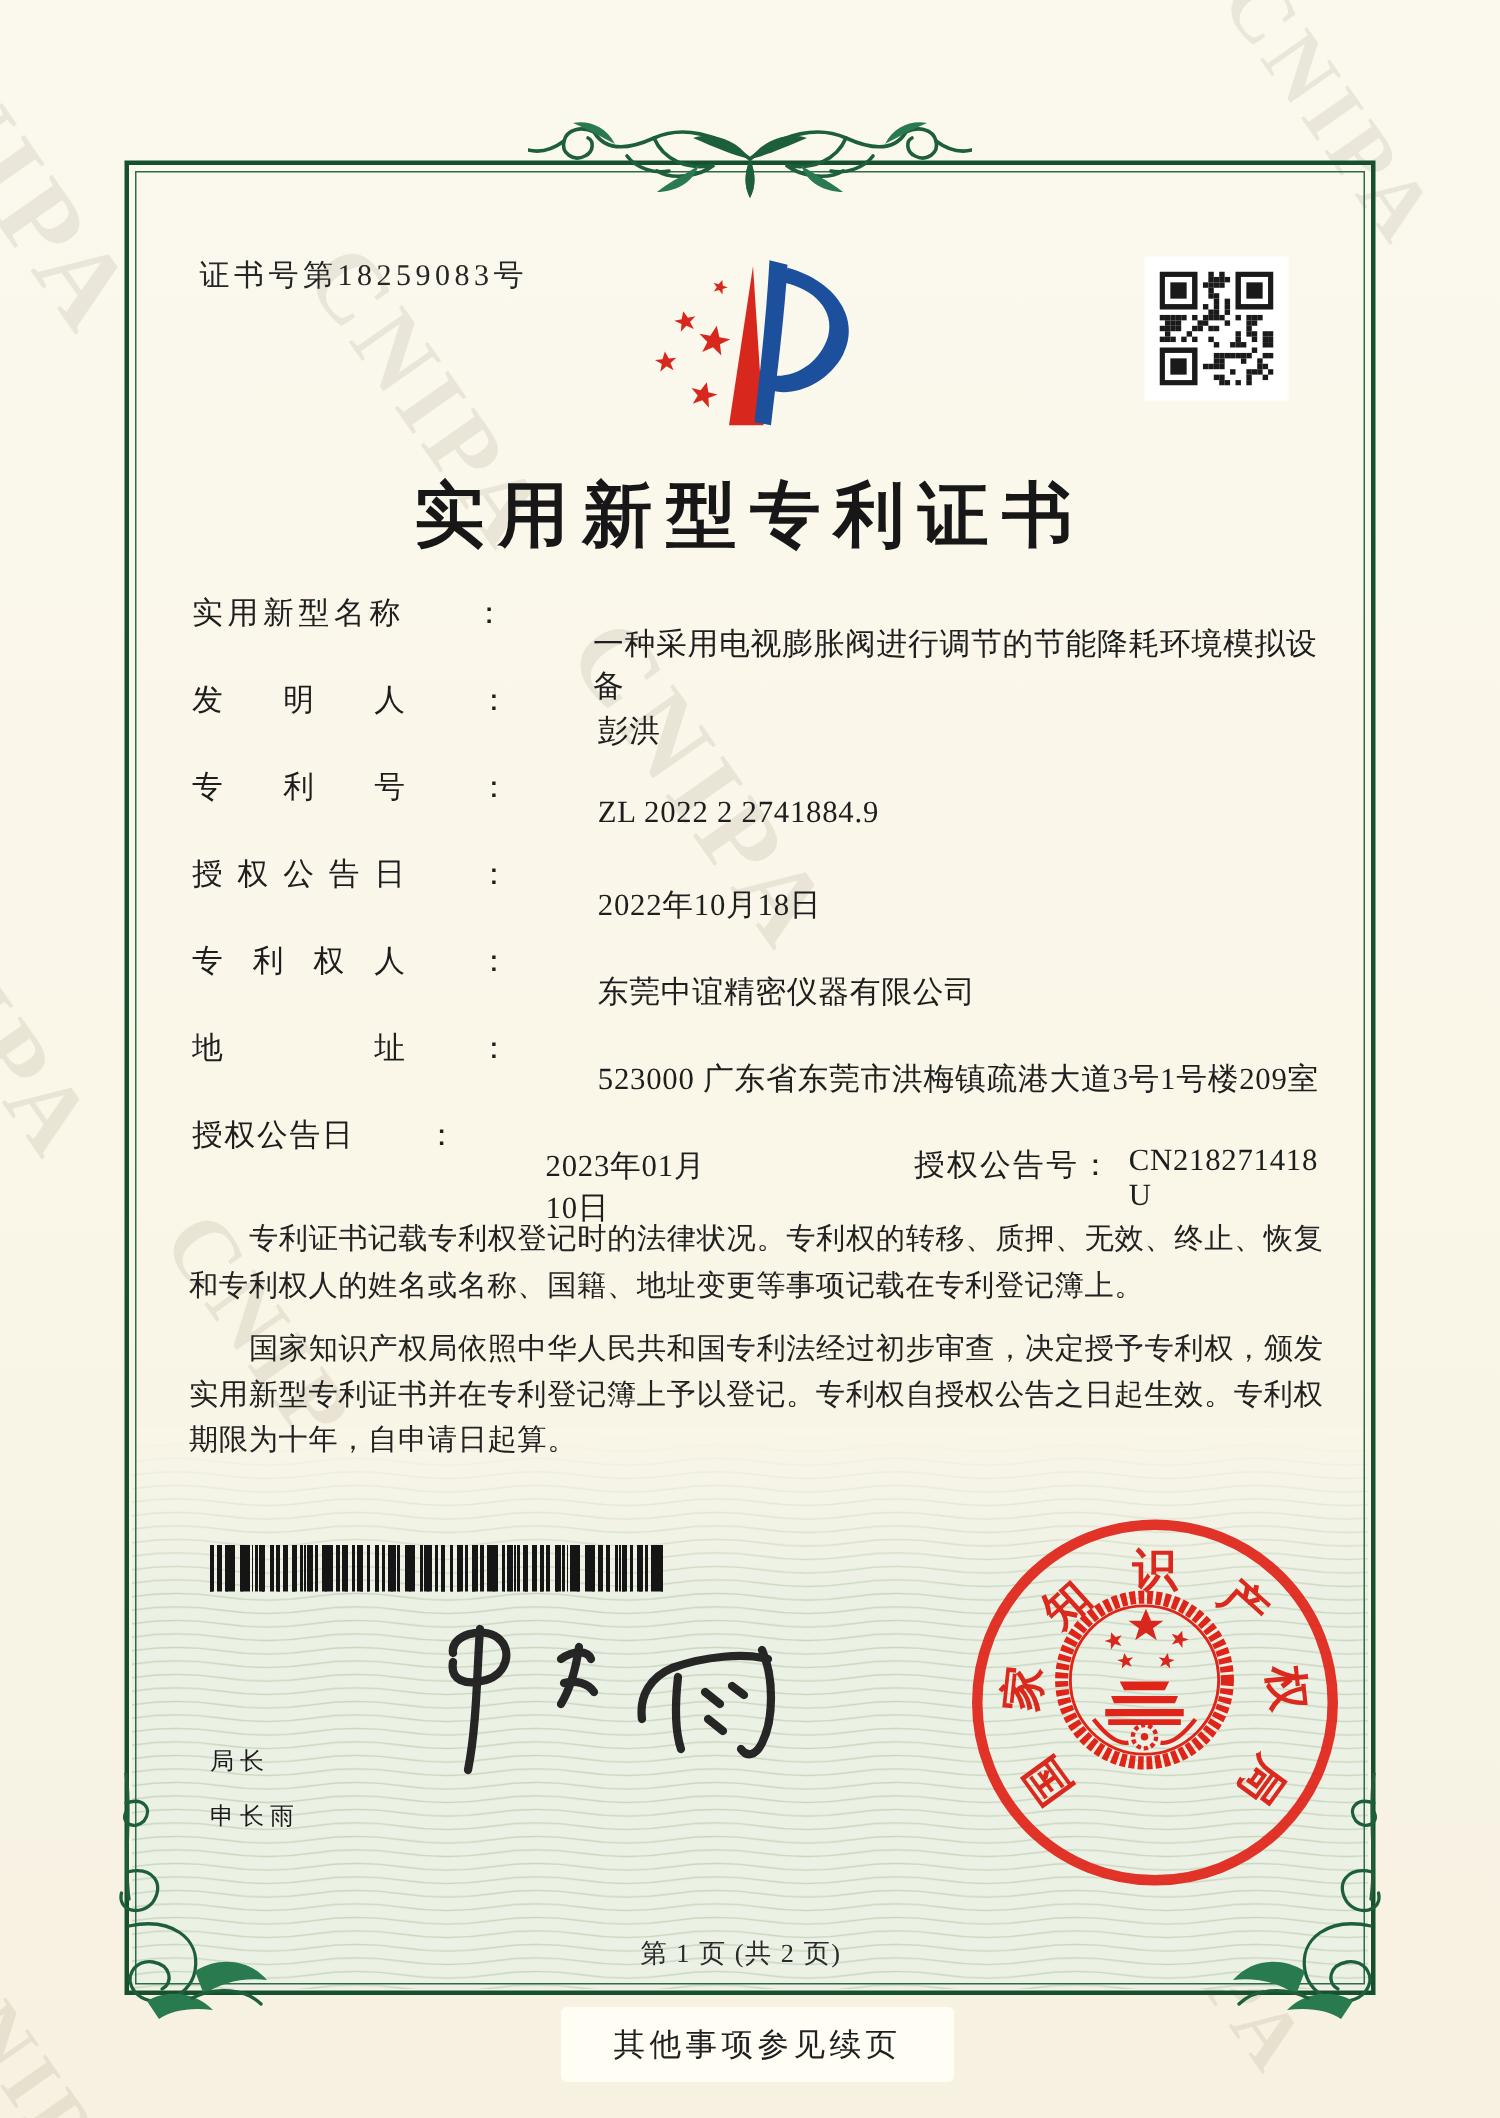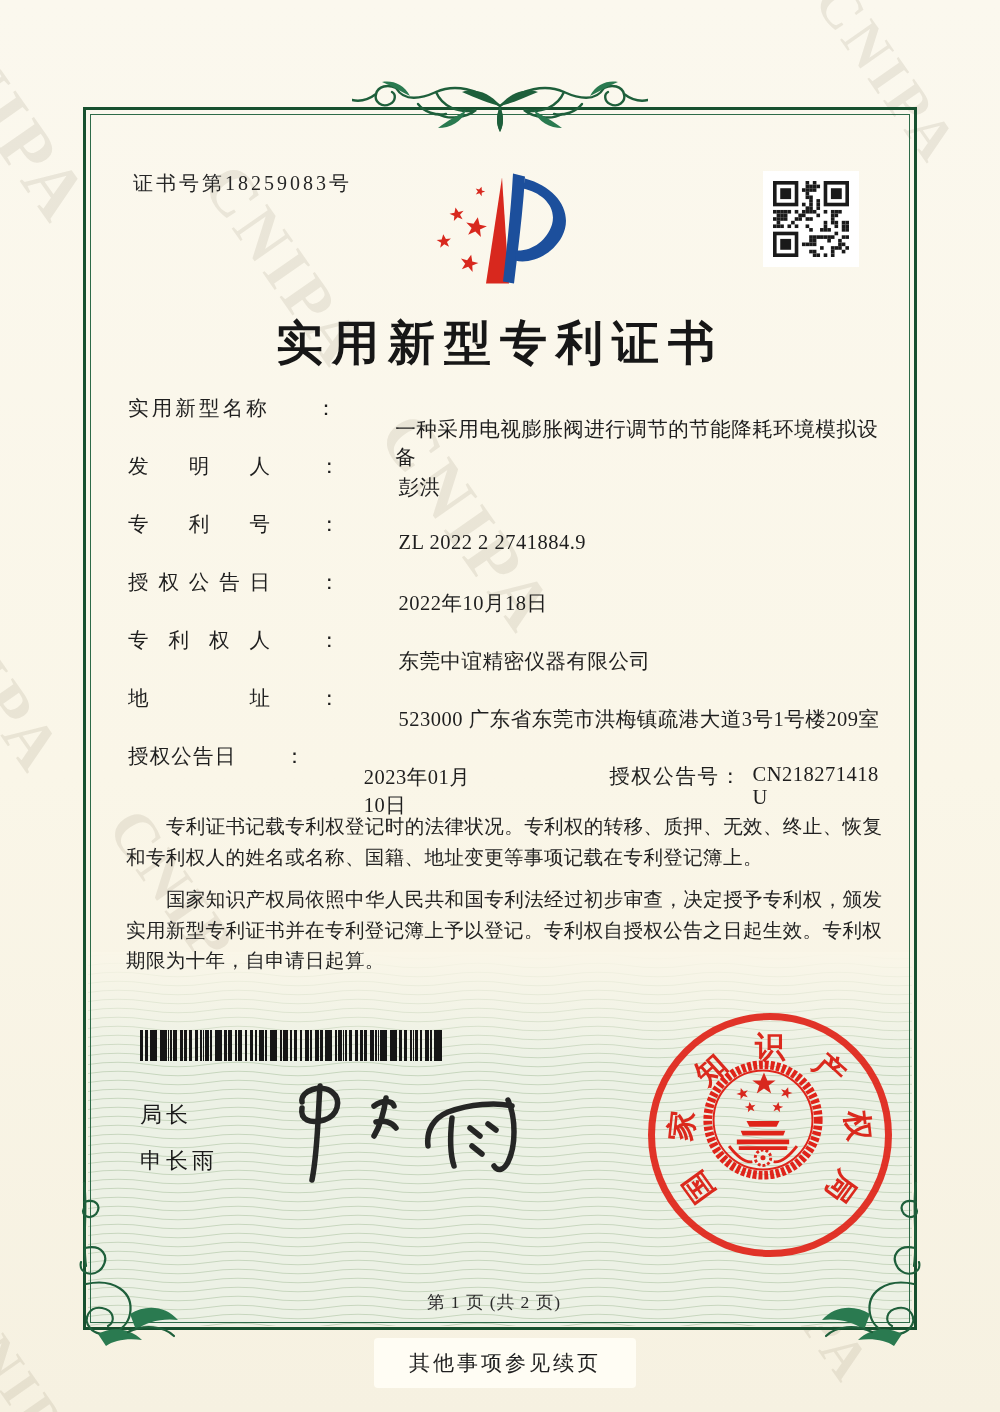--- a/index.html
+++ b/index.html
@@ -48,22 +48,22 @@
   .legal p{margin:0 0 12px 0;text-indent:2.05em;letter-spacing:0.4px;}
 
   
   .barcode{position:absolute;left:140px;top:1030px;width:302px;height:31px;z-index:5;
       background-image:
         repeating-linear-gradient(90deg,#151515 0 2px,transparent 2px 5px),
         repeating-linear-gradient(90deg,#151515 0 1px,transparent 1px 7px),
         repeating-linear-gradient(90deg,#151515 0 3px,transparent 3px 11px);}
 
   
-  .director{position:absolute;left:140px;top:1100px;z-index:5;
-      font-family:Liberation Mono, monospace;font-size:22px;color:#1b1b1b;
+  .director{position:absolute;left:140px;top:1164px;z-index:5;
+      font-family:Liberation Mono, monospace;font-size:16px;color:#1b1b1b;
       letter-spacing:4px;}
   .director div{margin-bottom:16px;}
   .signature{position:absolute;left:270px;top:1072px;z-index:6;}
 
   
   .seal{position:absolute;left:648px;top:1013px;width:230px;height:230px;z-index:7;}
   .seal-ring{position:absolute;left:0;top:0;width:230px;height:230px;border-radius:50%;
       border:7px solid rgba(224,35,24,0.92);}
   .seal-ring span{font-size:30px;font-weight:700;color:rgba(218,30,18,0.95);
       font-family:"Liberation Serif",serif;}

